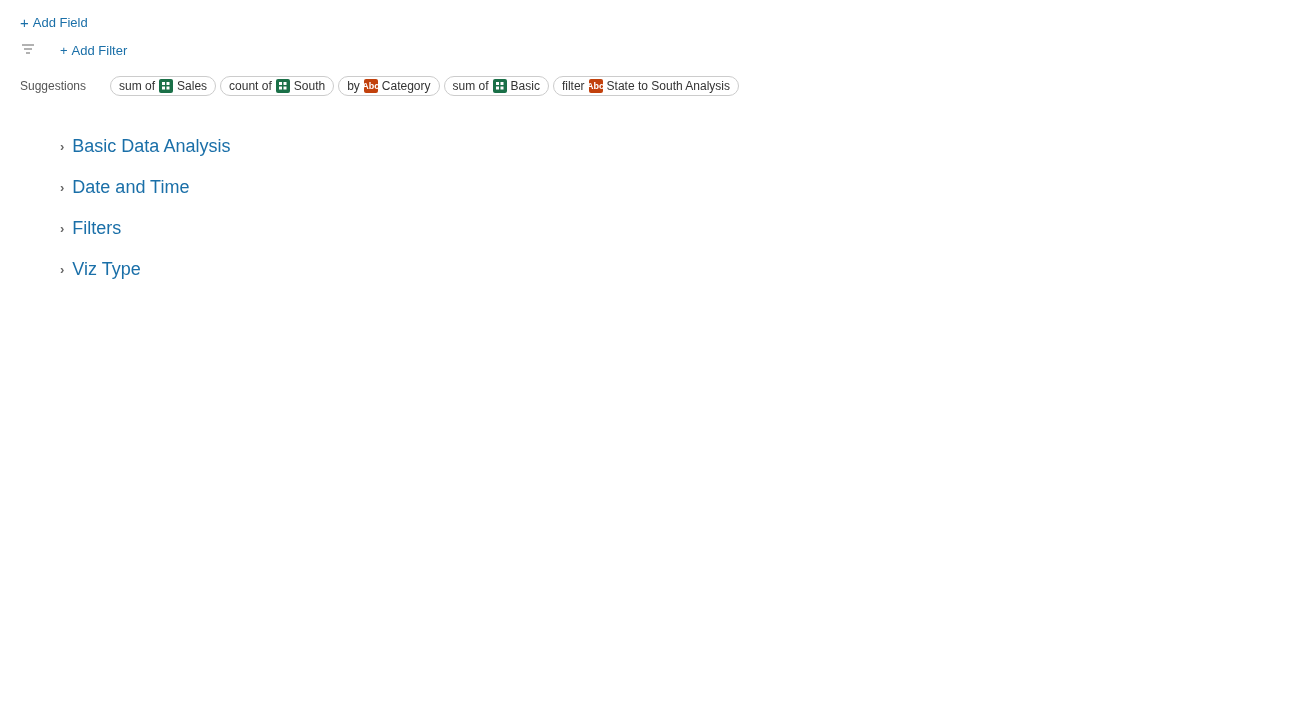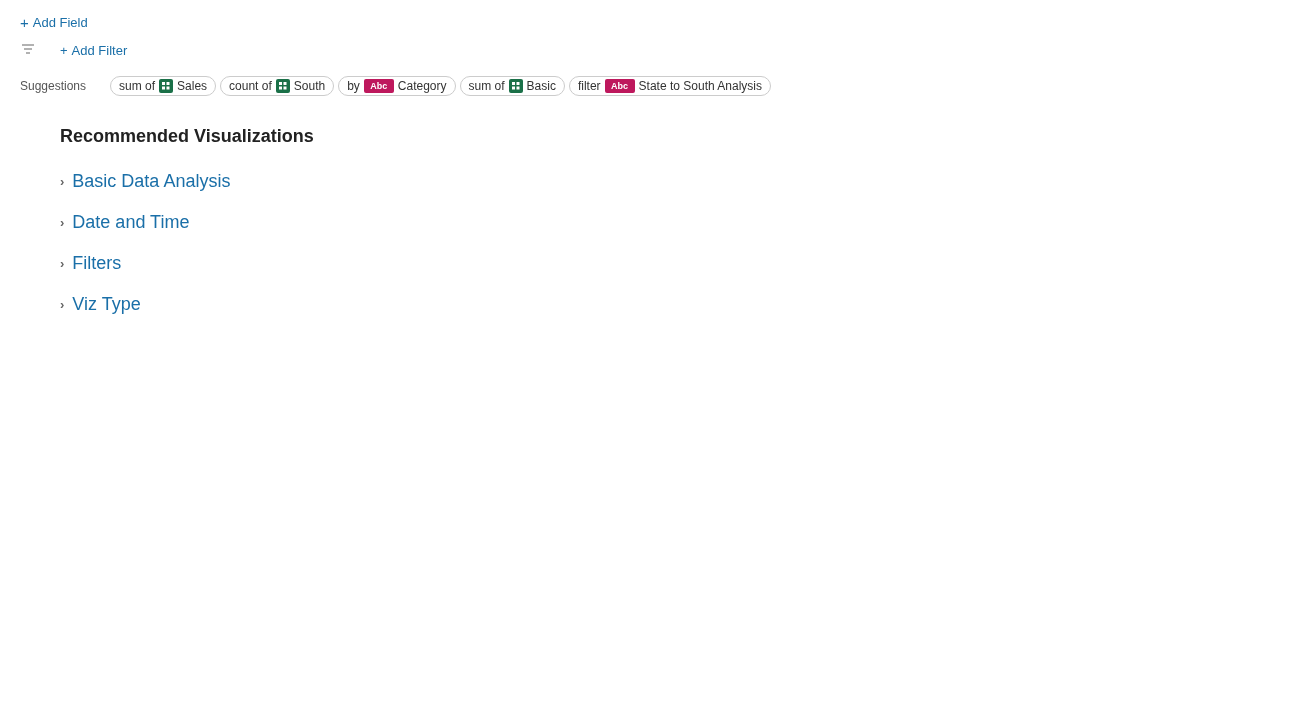--- a/index.html
+++ b/index.html
@@ -156,23 +156,23 @@
       flex-shrink: 0;
     }
 
     .chip-icon-measure svg {
       width: 10px;
       height: 10px;
       fill: #fff;
     }
 
     .chip-icon-dimension {
-      width: 30px;
+      width: 14px;
       height: 14px;
-      background: #be185d;
+      background: #c2410c;
       border-radius: 2px;
       display: inline-flex;
       align-items: center;
       justify-content: center;
       flex-shrink: 0;
       font-size: 9px;
       color: #fff;
       font-weight: bold;
     }
 
@@ -300,21 +300,20 @@
     </button>
 
     <button class="suggestion-chip">
       <span>filter</span>
       <span class="chip-icon-dimension">Abc</span>
       <span>State to South Analysis</span>
     </button>
   </div>
 
   <div class="content-area">
-    <h2 class="section-title">Recommended Visualizations</h2>
 
 
     <ul class="viz-list">
       <li class="viz-list-item">
         <span class="chevron-icon">›</span>
         <span class="viz-item-label">Basic Data Analysis</span>
       </li>
       <li class="viz-list-item">
         <span class="chevron-icon">›</span>
         <span class="viz-item-label">Date and Time</span>

